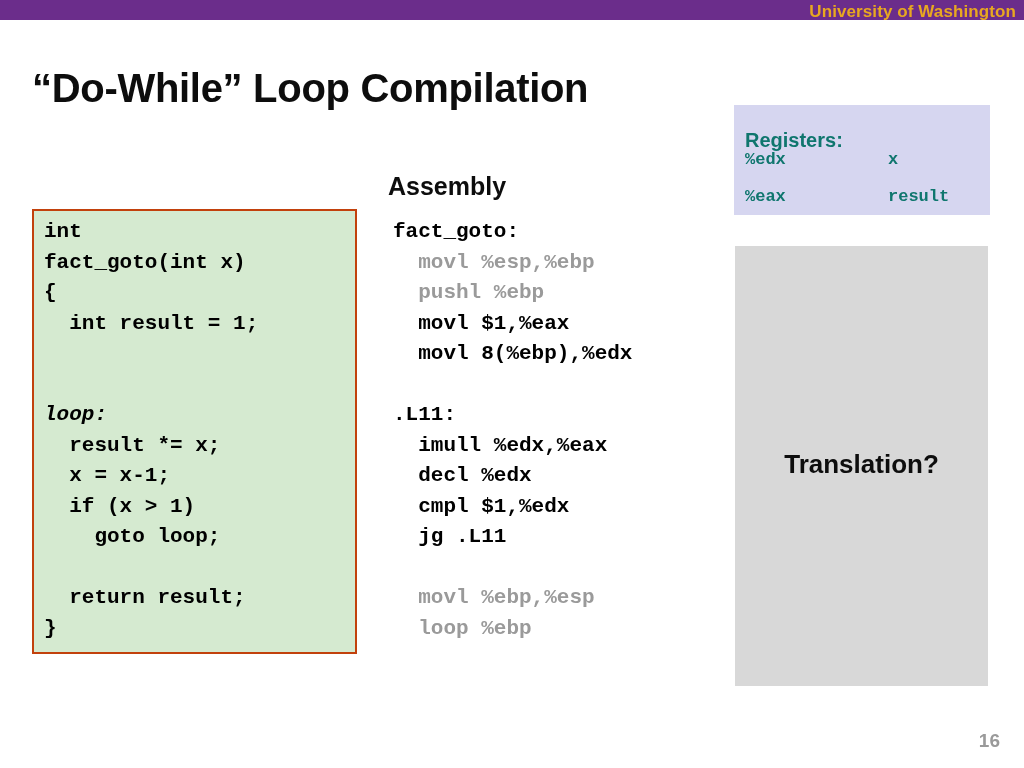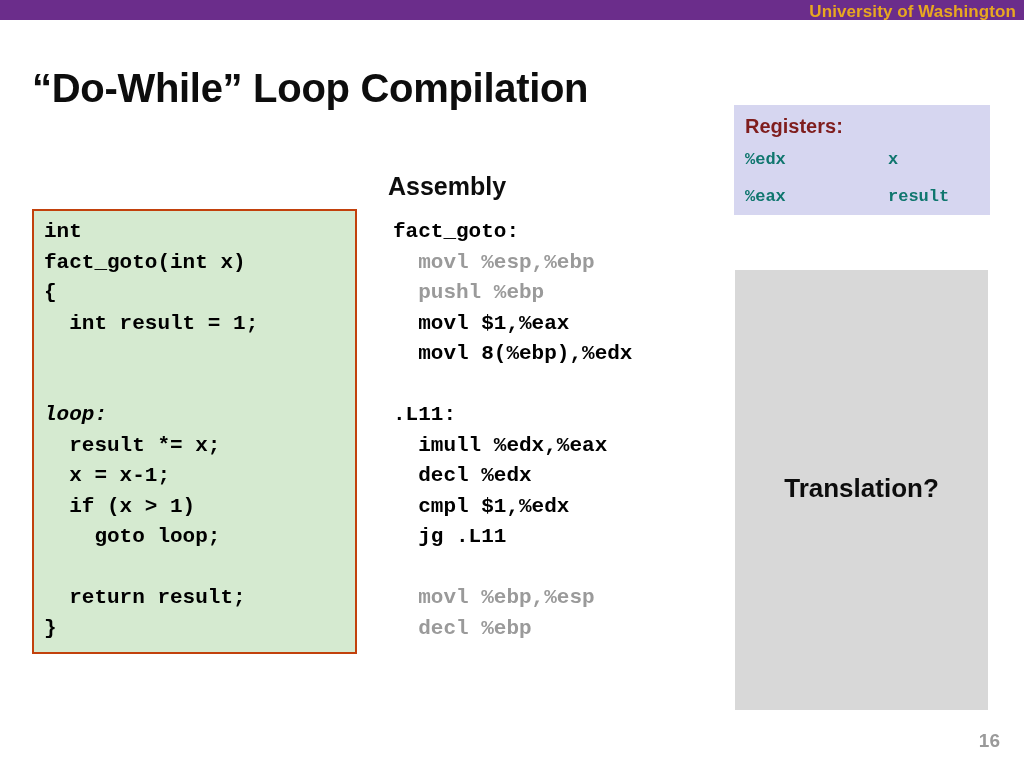--- a/index.html
+++ b/index.html
@@ -112,24 +112,24 @@
     position: absolute;
     left: 734px;
     top: 105px;
     width: 256px;
     height: 110px;
     background: #D6D6F0;
   }
   #registers-title {
     position: absolute;
     left: 11px;
-    top: 10px;
+    top: 24px;
     font-size: 20px;
     font-weight: bold;
-    color: #7f1d1d;
+    color: #0f766e;
     white-space: nowrap;
   }
   #registers-rows {
     position: absolute;
     left: 11px;
     top: 36px;
     margin: 0;
     padding: 0;
     list-style: none;
   }
@@ -146,21 +146,20 @@
   #registers-rows .reg-value { display: inline-block; }
 
   
   #translation-box {
     position: absolute;
     left: 735px;
     top: 246px;
     width: 253px;
     height: 440px;
     background: #D8D8D8;
-    margin-top: 24px;
   }
   #translation-label {
     position: absolute;
     left: 0;
     top: 203px;
     width: 253px;
     text-align: center;
     font-size: 26px;
     font-weight: bold;
     color: #0d0d0d;
@@ -215,21 +214,21 @@
     <li>  movl $1,%eax</li>
     <li>  movl 8(%ebp),%edx</li>
     <li>&nbsp;</li>
     <li>.L11:</li>
     <li>  imull %edx,%eax</li>
     <li>  decl %edx</li>
     <li>  cmpl $1,%edx</li>
     <li>  jg .L11</li>
     <li>&nbsp;</li>
     <li class="dim">  movl %ebp,%esp</li>
-    <li class="dim">  decl %ebp</li>
+    <li class="dim">  loop %ebp</li>
   </ul>
 
 <div id="registers-box">
   <div id="registers-title">Registers:</div>
   <ul id="registers-rows">
       <li><span class="reg-name">%edx</span><span class="reg-value">x</span></li>
       <li><span class="reg-name">%eax</span><span class="reg-value">result</span></li>
     </ul>
 </div>
 

